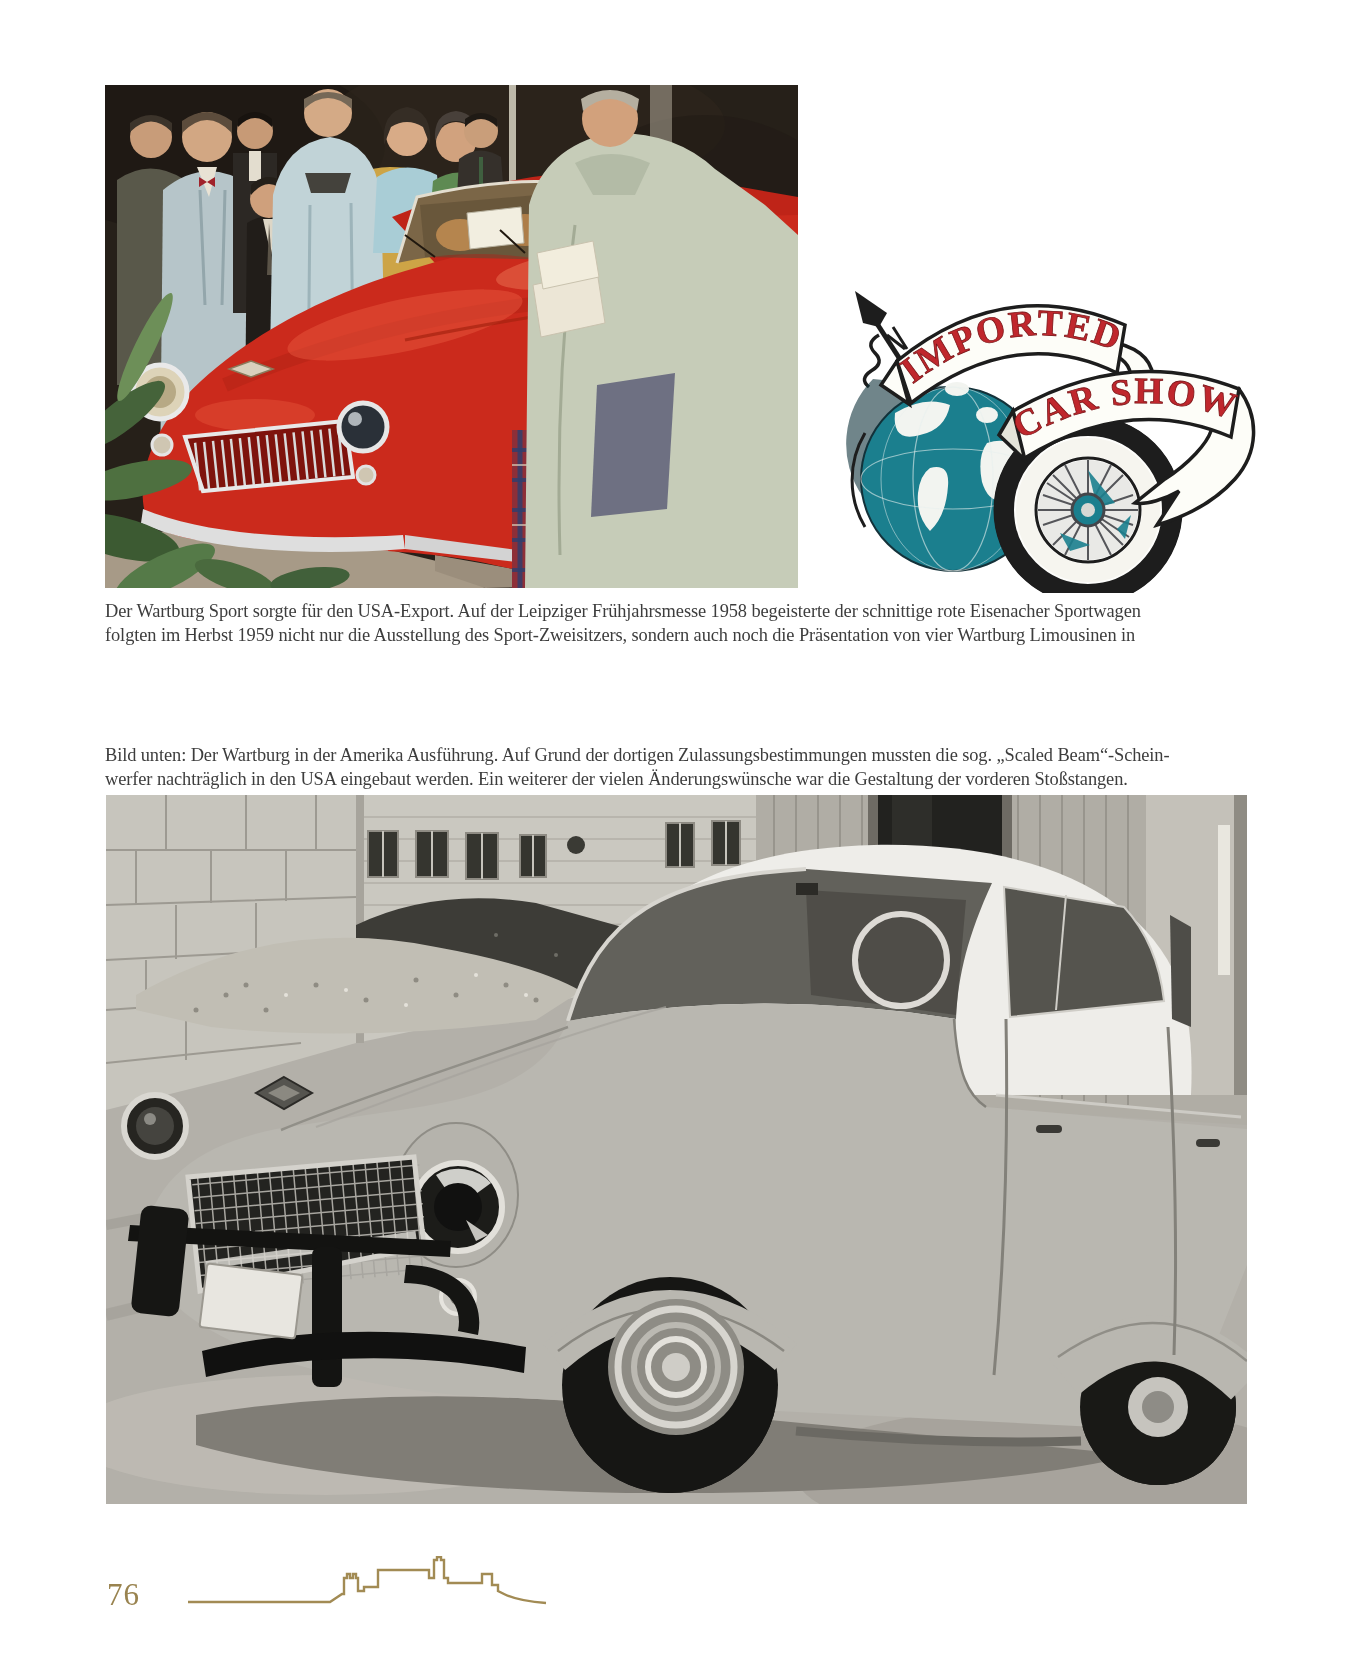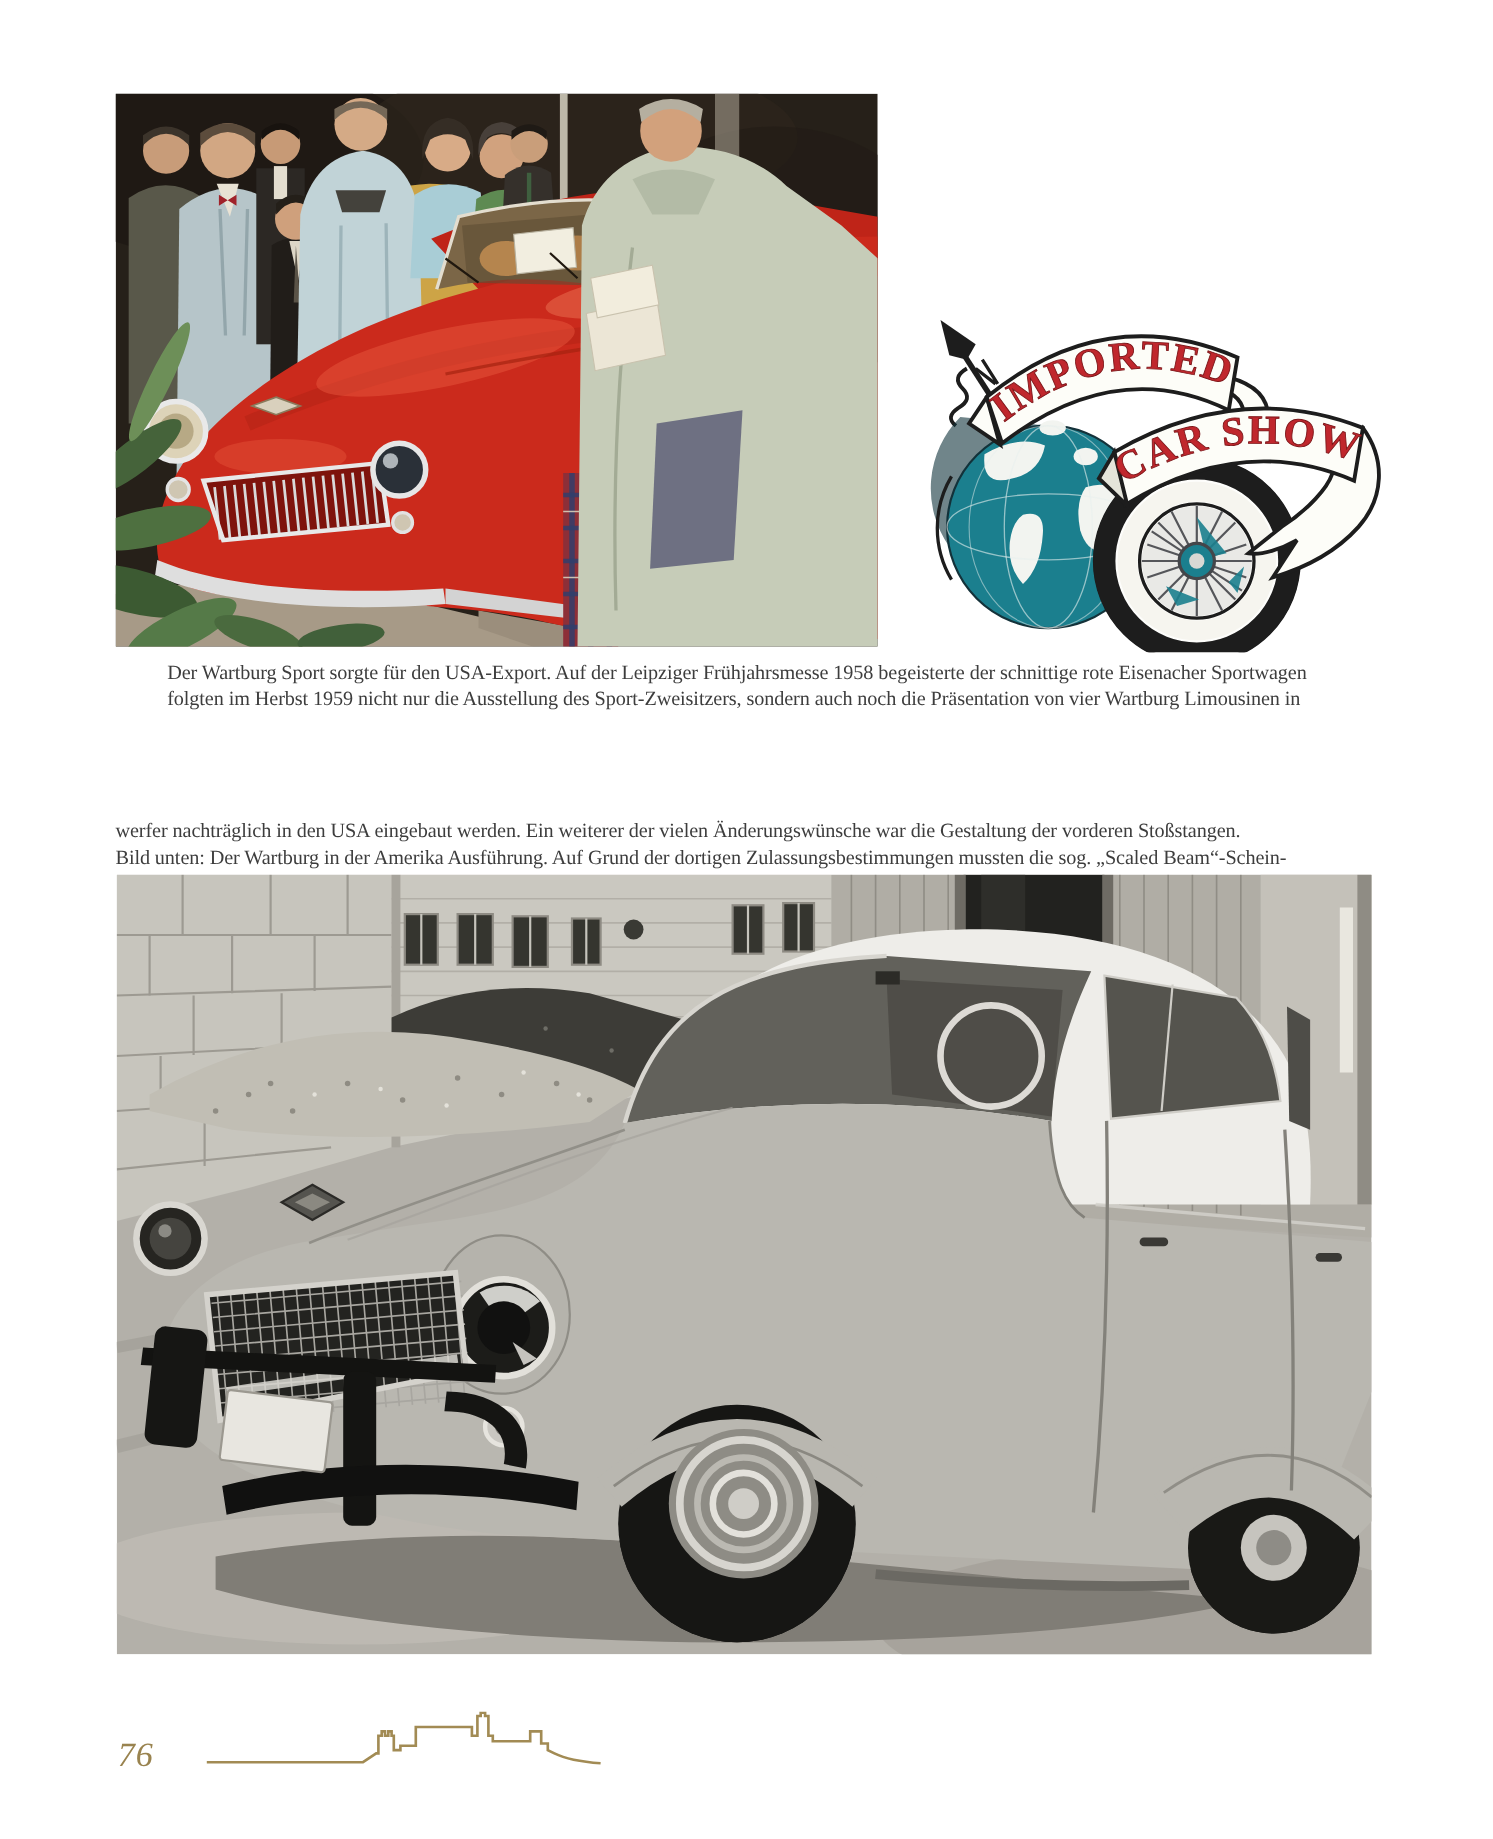--- a/index.html
+++ b/index.html
@@ -5,25 +5,25 @@
   html,body{margin:0;padding:0;background:#ffffff;}
   .page{position:relative;width:1357px;height:1672px;background:#ffffff;overflow:hidden;
         font-family:"Liberation Serif","DejaVu Serif",serif;}
   .photo{position:absolute;overflow:hidden;}
   .photo svg{display:block;width:100%;height:100%;}
   #photo-top{left:105px;top:85px;width:693px;height:503px;}
   #logo-box{position:absolute;left:835px;top:283px;width:425px;height:310px;}
   #logo-box svg{display:block;width:100%;height:100%;}
   .bodytext{position:absolute;left:105px;width:1165px;color:#3d3d3d;}
   .bodytext .line{font-size:18.4px;line-height:24px;white-space:pre;letter-spacing:-0.1px;}
-  #para1{top:599px;margin-left:47px;}
+  #para1{top:599px;}
   #para2{top:743px;}
   #photo-bottom{left:106px;top:795px;width:1141px;height:709px;}
   .footer{position:absolute;left:0;top:1550px;width:1357px;height:80px;}
-  .pagenum{position:absolute;left:107px;top:27px;font-size:31px;color:#99834f;letter-spacing:1px;font-style:italic;}
+  .pagenum{position:absolute;left:107px;top:27px;font-size:31px;color:#99834f;letter-spacing:1px;}
   #castle{position:absolute;left:186px;top:6px;width:362px;height:56px;}
   .banner-word{font-family:"Liberation Serif","DejaVu Serif",serif;font-weight:bold;font-size:37px;letter-spacing:2px;}
 </style>
 </head>
 <body>
 
 <div class="page">
 
   <div class="photo" id="photo-top">
     <svg viewBox="0 0 693 503" preserveAspectRatio="none">
@@ -199,22 +199,22 @@
         <textPath href="#lgP2" startOffset="50%" text-anchor="middle">CAR SHOW</textPath>
       </text>
     </svg>
   </div>
 
   <div class="bodytext" id="para1">
     <div class="line">Der Wartburg Sport sorgte für den USA-Export. Auf der Leipziger Frühjahrsmesse 1958 begeisterte der schnittige rote Eisenacher Sportwagen</div>
     <div class="line">folgten im Herbst 1959 nicht nur die Ausstellung des Sport-Zweisitzers, sondern auch noch die Präsentation von vier Wartburg Limousinen in</div>
   </div>
   <div class="bodytext" id="para2">
+    <div class="line">Bild unten: Der Wartburg in der Amerika Ausführung. Auf Grund der dortigen Zulassungsbestimmungen mussten die sog. „Scaled Beam“-Schein-</div>
     <div class="line">werfer nachträglich in den USA eingebaut werden. Ein weiterer der vielen Änderungswünsche war die Gestaltung der vorderen Stoßstangen.</div>
-    <div class="line">Bild unten: Der Wartburg in der Amerika Ausführung. Auf Grund der dortigen Zulassungsbestimmungen mussten die sog. „Scaled Beam“-Schein-</div>
   </div>
 
   <div class="photo" id="photo-bottom">
     <svg viewBox="0 0 1141 709" preserveAspectRatio="none">
       <rect width="1141" height="709" fill="#b3b0a9"></rect>
       <g>
         <path d="M0,0 H250 V248 L120,285 L0,315 Z" fill="#c7c5bd"></path>
         <path d="M0,55 H250 M0,110 L250,102 M0,165 L250,152 M0,215 L250,198 M0,268 L195,248" stroke="#9d9a92" stroke-width="2" fill="none"></path>
         <path d="M60,0 V55 M140,0 V55 M210,0 V55 M30,55 V110 M105,55 V108 M180,55 V106 M70,110 V164 M150,108 V160 M40,165 V215 M120,162 V212 M200,158 V205 M80,215 V265" stroke="#9d9a92" stroke-width="2"></path>
       </g>

